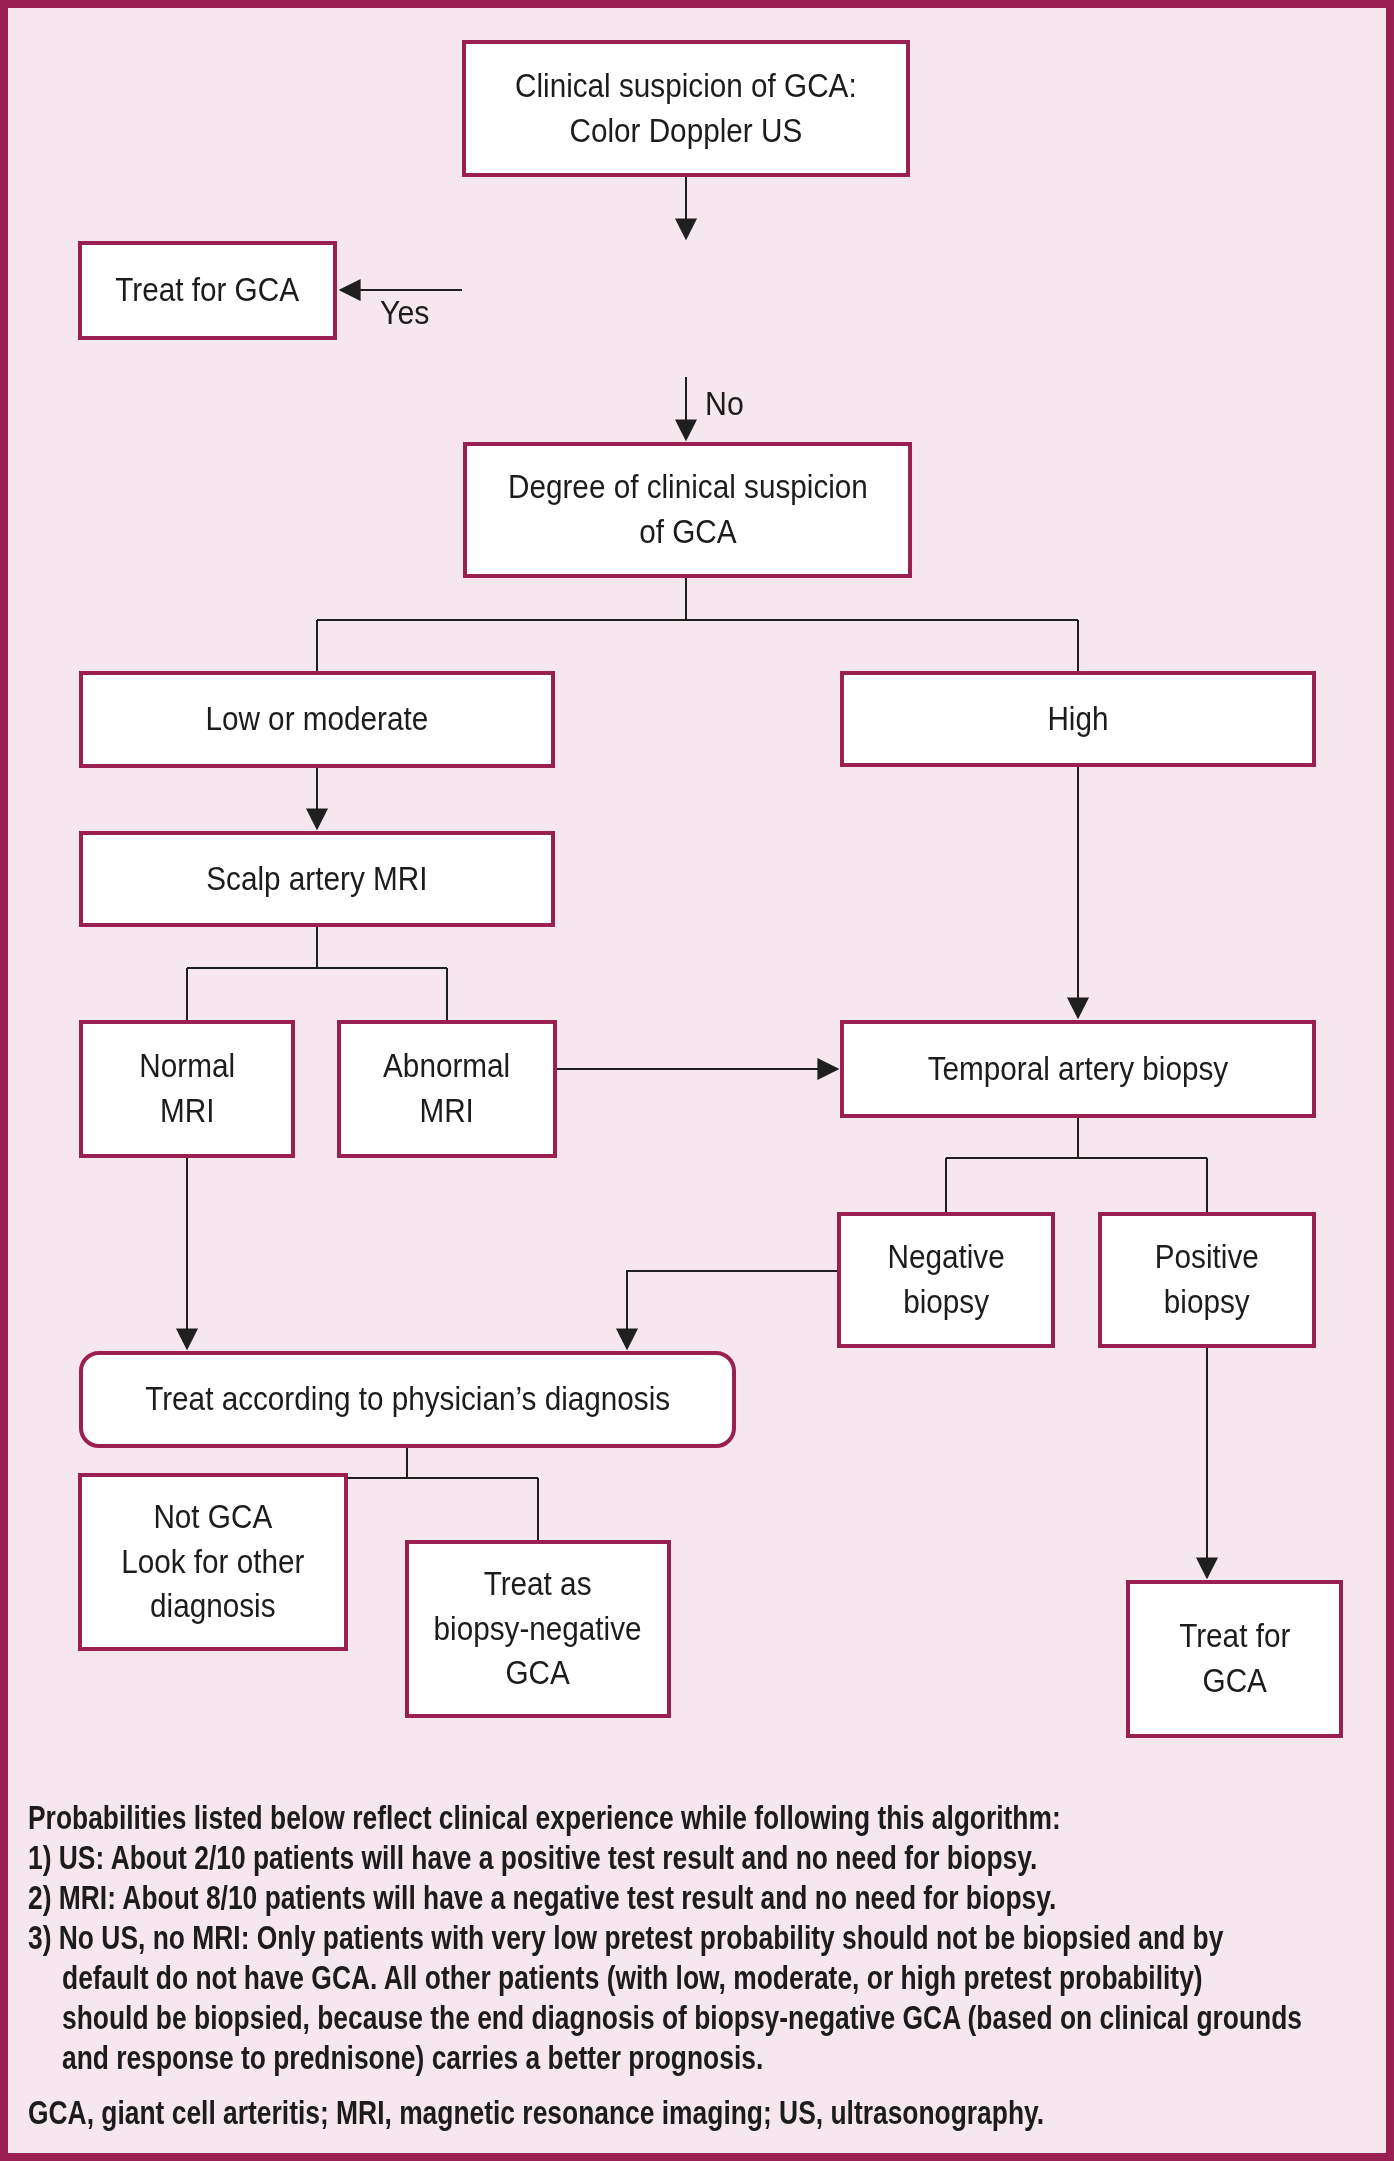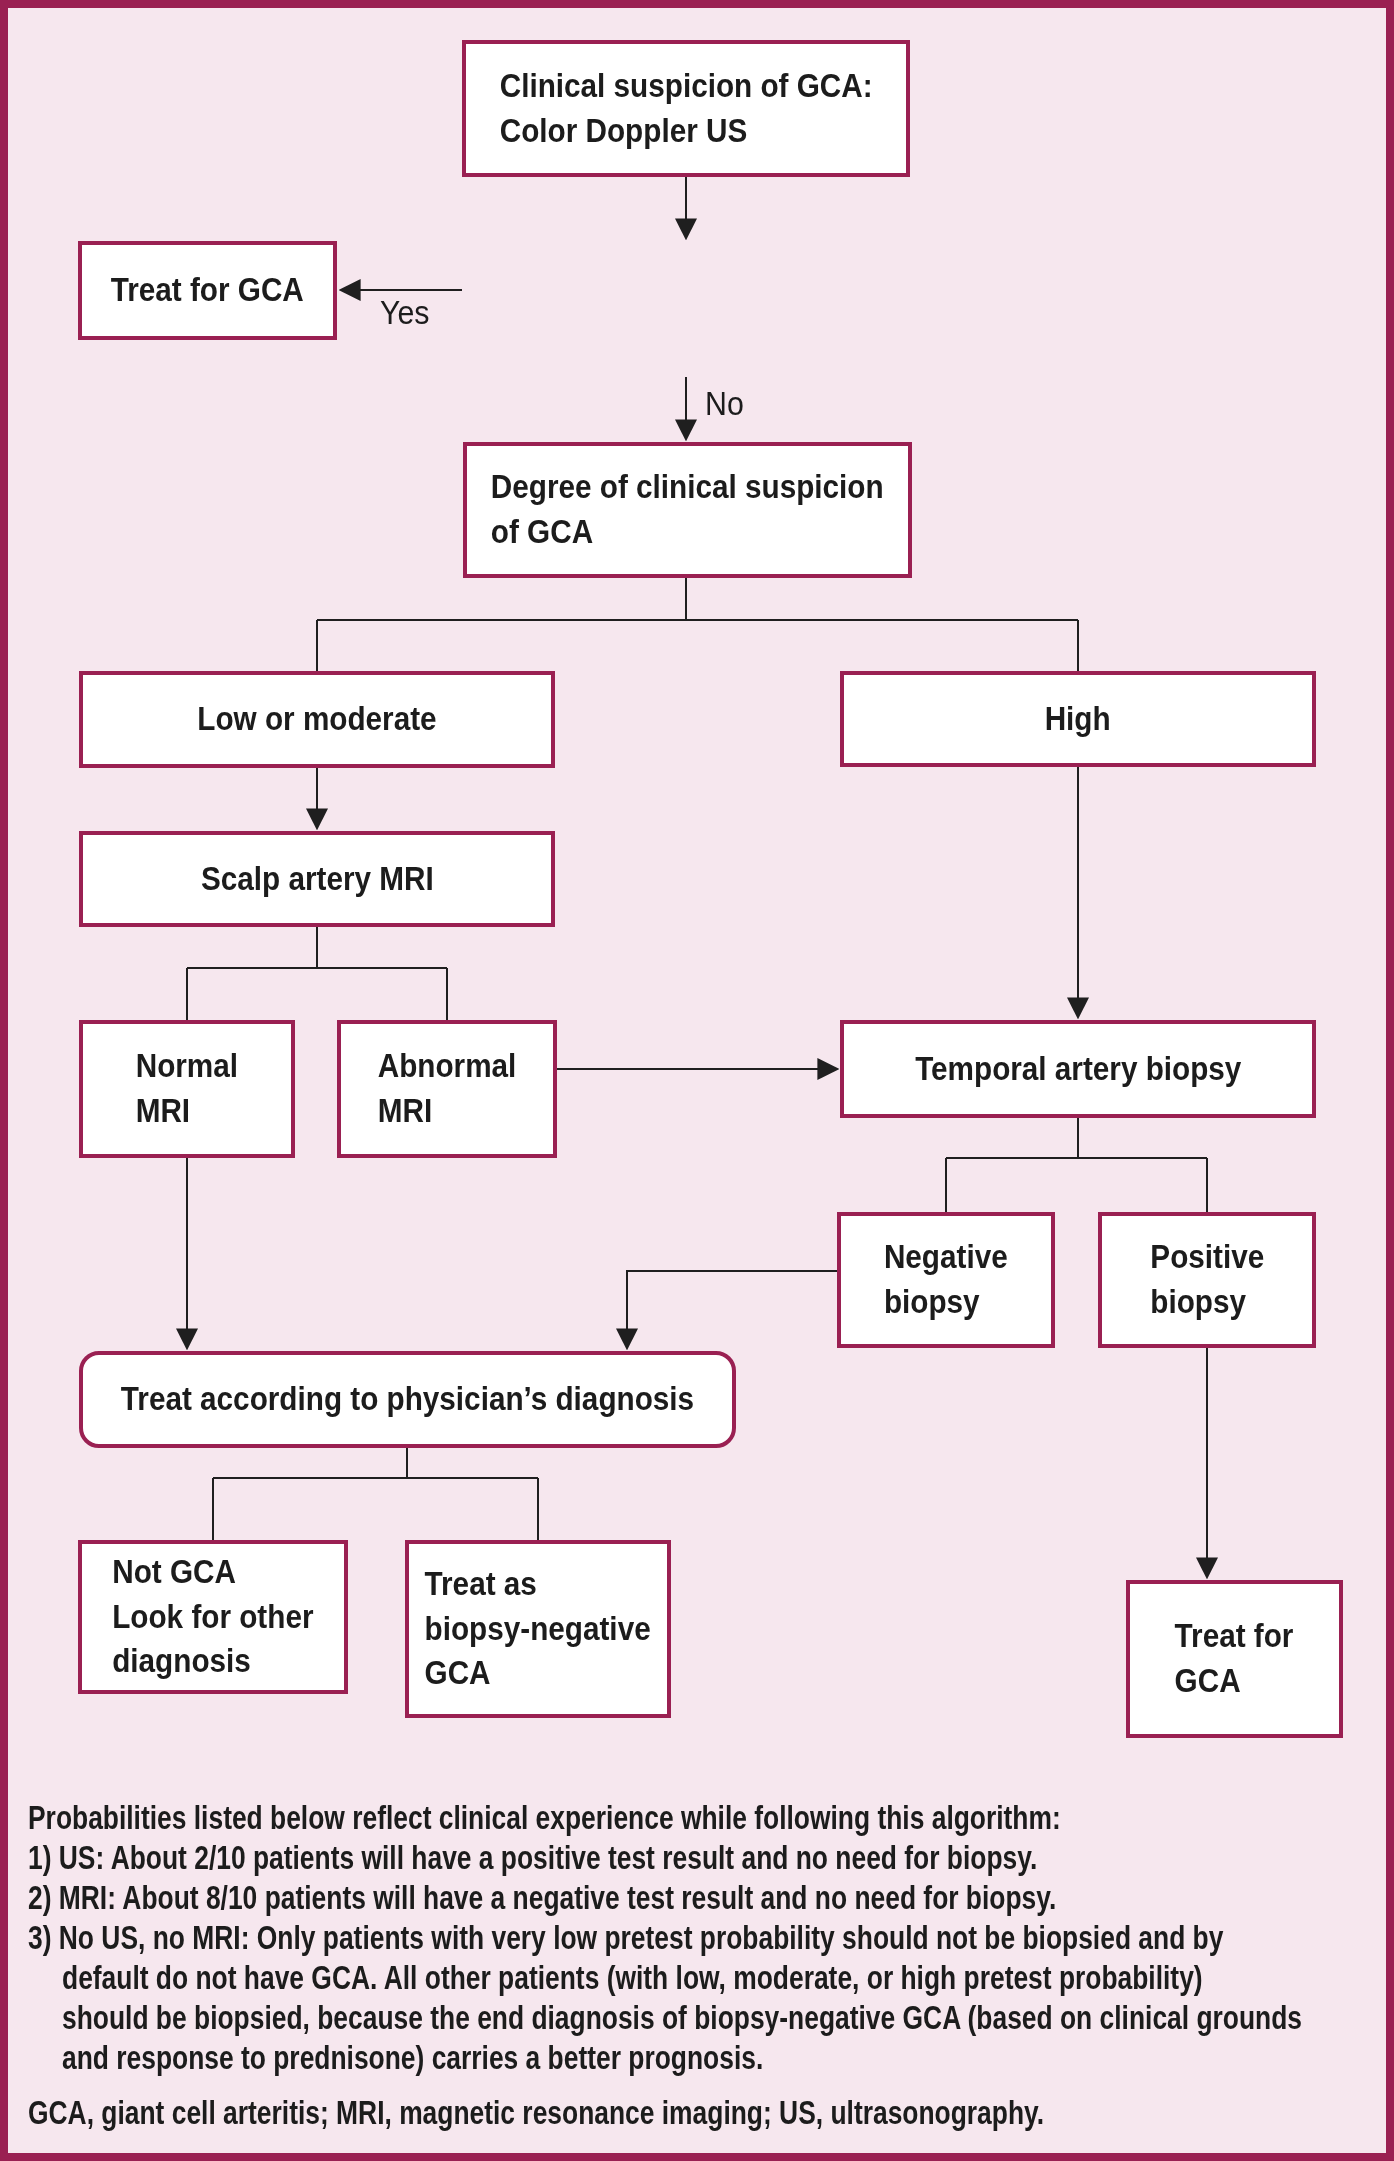--- a/index.html
+++ b/index.html
@@ -13,21 +13,21 @@
     color:#1c1c1c;
     overflow:hidden;
   }
   #wires{position:absolute;left:-8px;top:-8px;width:1394px;height:2161px;pointer-events:none;}
   .box{
     position:absolute;
     background:#ffffff;
     border:4px solid #9a2052;
     box-sizing:border-box;
     display:flex;align-items:center;justify-content:center;
-    font-weight:bold;
+    text-align:center;
   }
   .box .lbl{
     display:inline-block;
     white-space:pre-line;
     font-size:33px;
     line-height:1.36;
     transform:scaleX(0.90);
     transform-origin:center center;
   }
   .edge-label{
@@ -138,21 +138,21 @@
 
   <div class="box" style="left:1090px;top:1204px;width:218px;height:136px;">
     <span class="lbl">Positive
 biopsy</span>
   </div>
 
   <div class="box" style="left:71px;top:1343px;width:657px;height:97px;border-radius:20px;">
     <span class="lbl">Treat according to physician’s diagnosis</span>
   </div>
 
-  <div class="box" style="left:70px;top:1532px;width:270px;height:154px;">
+  <div class="box" style="left:70px;top:1465px;width:270px;height:178px;">
     <span class="lbl">Not GCA
 Look for other
 diagnosis</span>
   </div>
 
   <div class="box" style="left:397px;top:1532px;width:266px;height:178px;">
     <span class="lbl">Treat as
 biopsy-negative
 GCA</span>
   </div>

